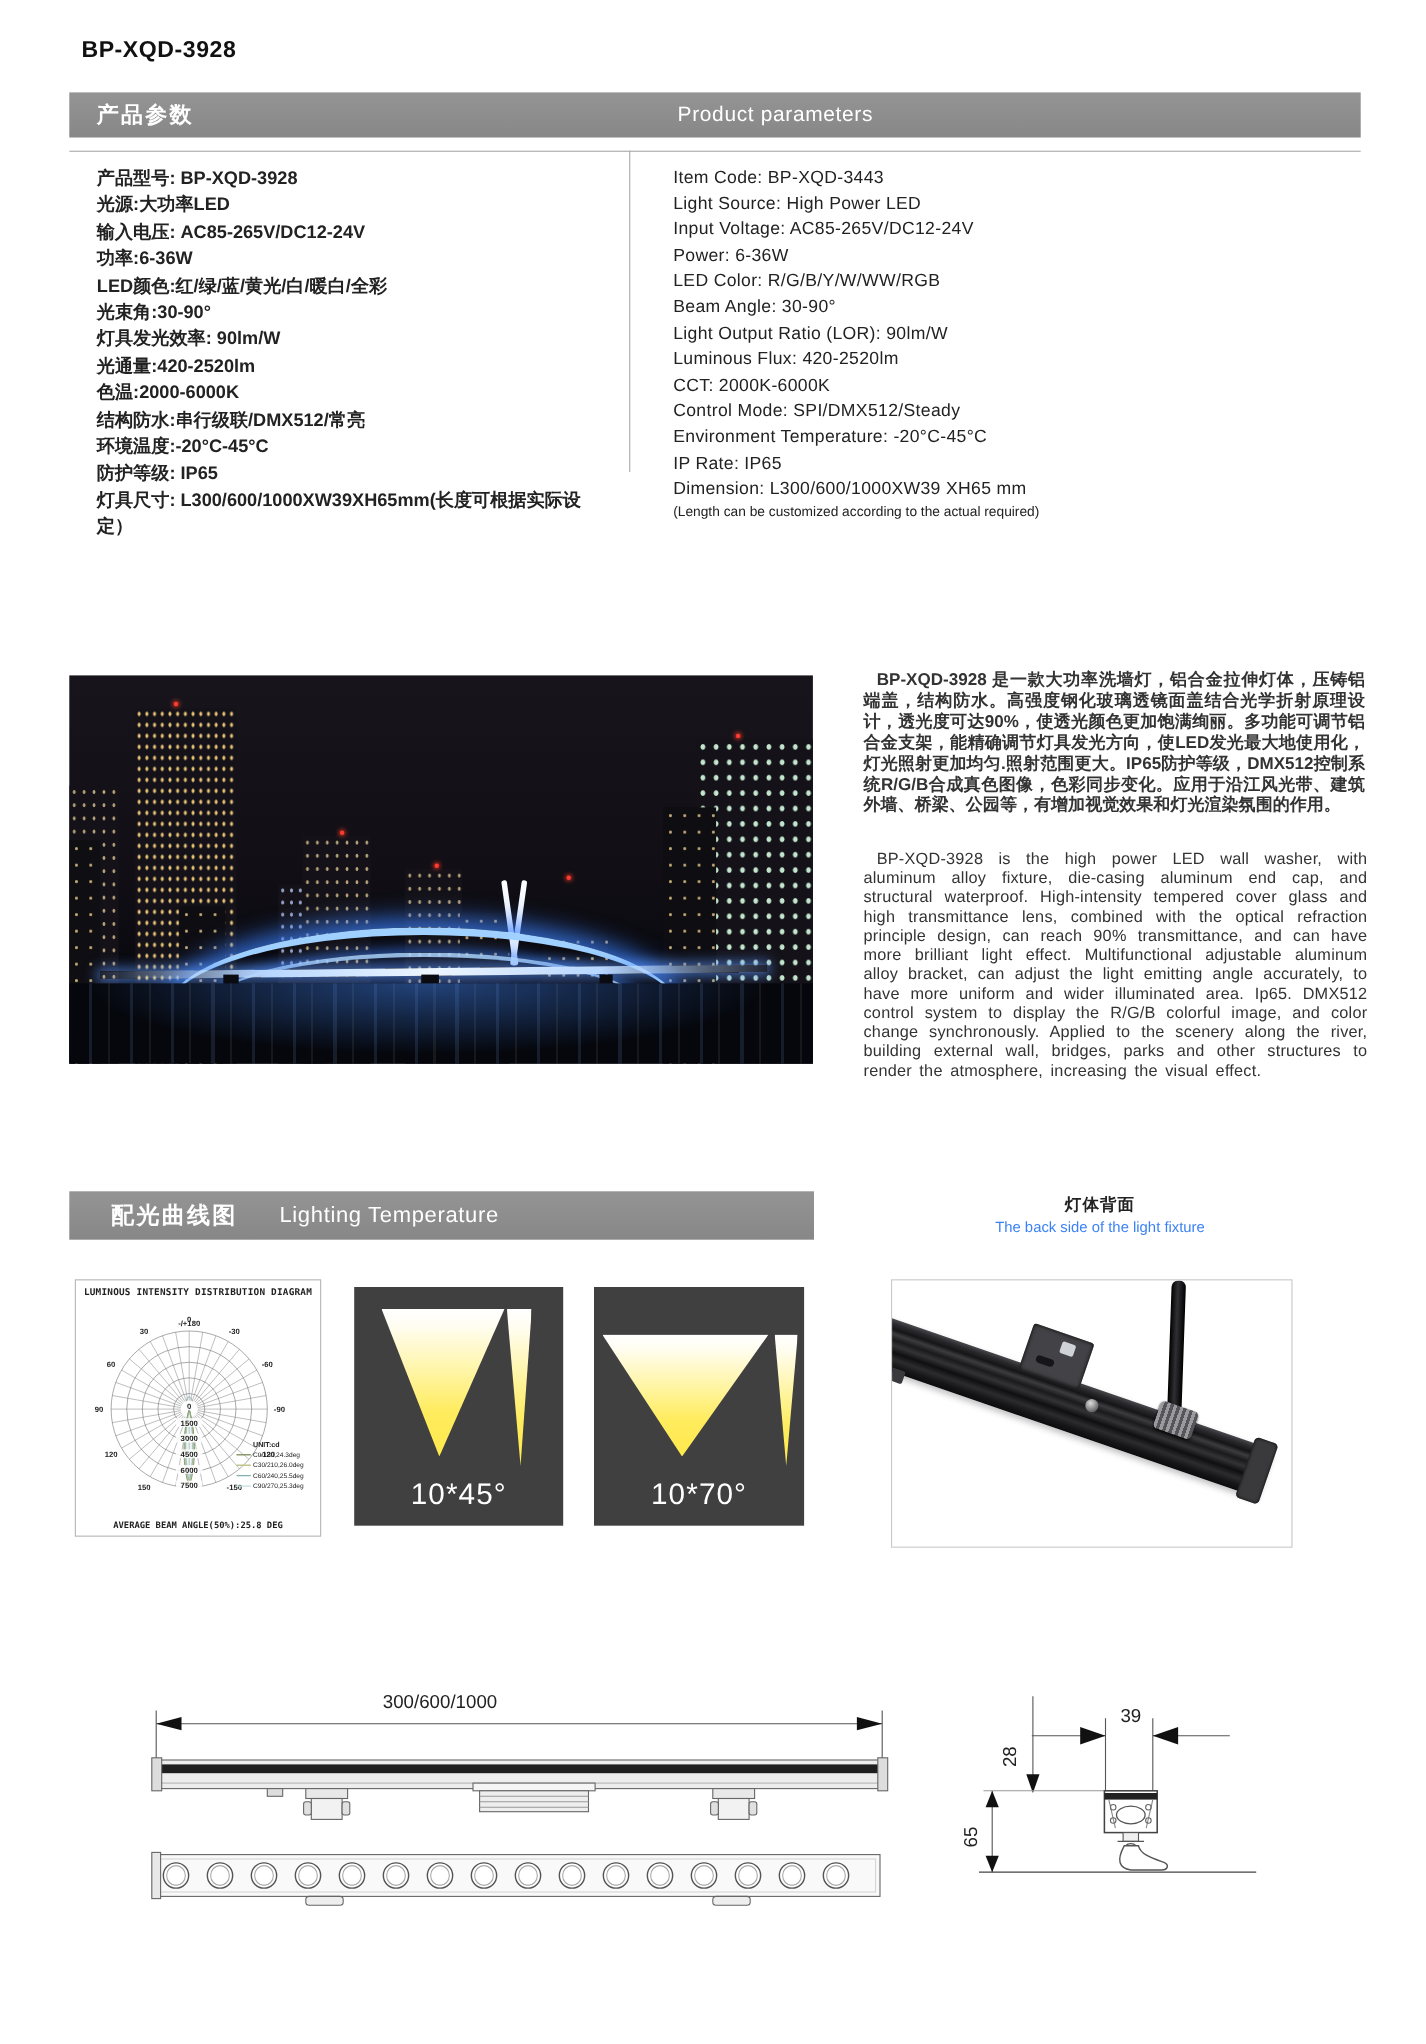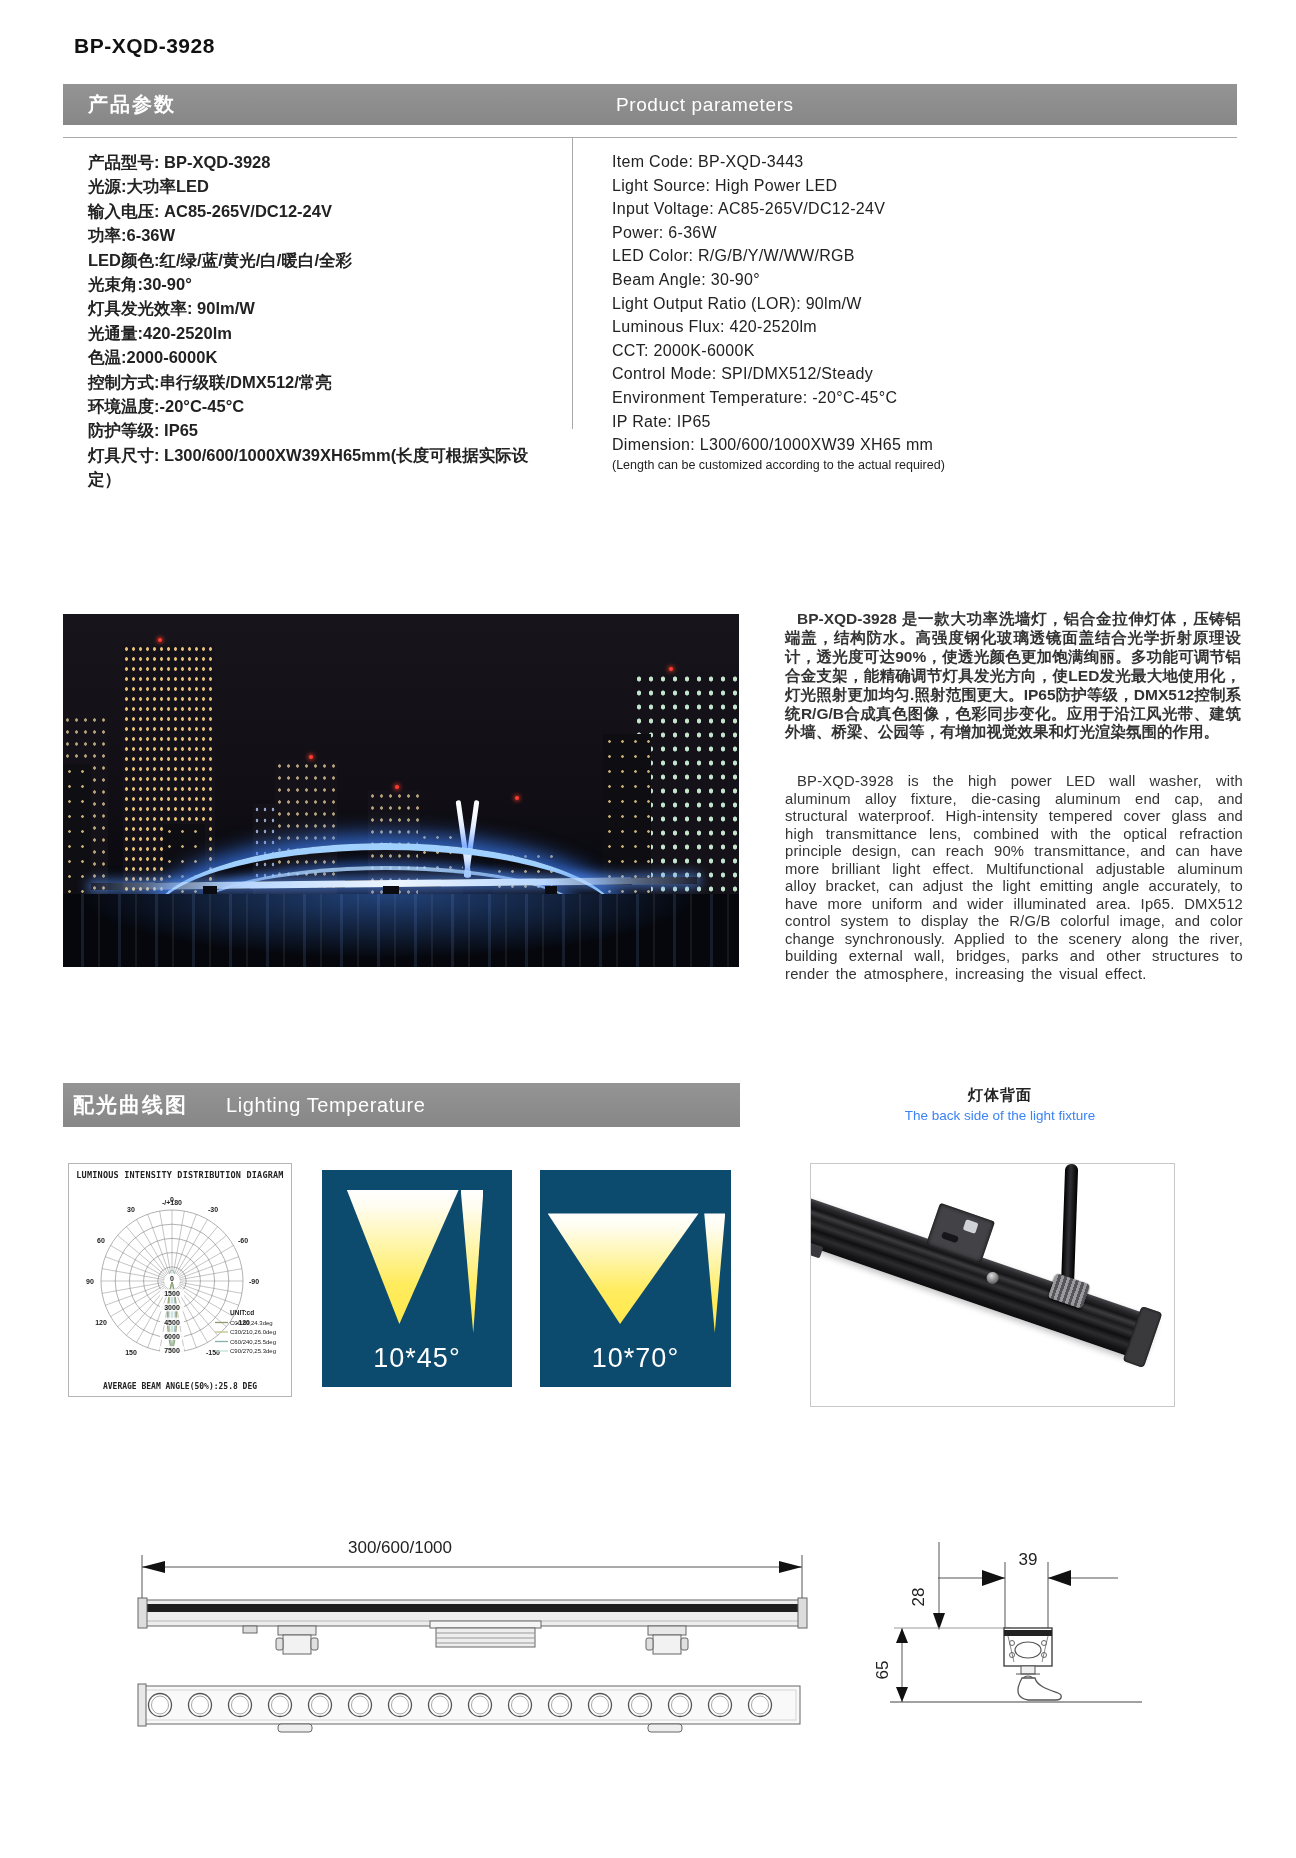--- a/index.html
+++ b/index.html
@@ -9,21 +9,21 @@
 
   
   .model-title{left:74px;top:34px;font-size:21px;font-weight:bold;letter-spacing:.5px;color:#111;}
 
   
   .bar{background:linear-gradient(#949494,#878787);color:#fff;display:flex;align-items:center;}
   .bar-params{left:63px;top:84px;width:1174px;height:41px;}
   .bar-params .cn{margin-left:25px;font-size:20px;font-weight:600;letter-spacing:2px;}
   .bar-params .en{position:absolute;left:553px;font-size:19px;letter-spacing:.6px;}
   .bar-light{left:63px;top:1083px;width:677px;height:44px;}
-  .bar-light .cn{margin-left:10px;font-size:21px;font-weight:600;letter-spacing:2px;}
+  .bar-light .cn{margin-left:38px;font-size:21px;font-weight:600;letter-spacing:2px;}
   .bar-light .en{margin-left:38px;font-size:20px;letter-spacing:.6px;}
   .bar-dim{left:57px;top:1443px;width:1183px;height:50px;}
   .bar-dim .txt{margin-left:30px;font-size:21px;letter-spacing:.6px;}
   .bar-dim b{font-weight:bold;}
 
   .rule-h{left:63px;top:137px;width:1174px;height:1px;background:#a9a9a9;}
   .rule-v{left:572px;top:137px;width:1px;height:292px;background:#a9a9a9;}
 
   
   .specs-cn{left:88px;top:150px;width:470px;font-size:16.5px;line-height:24.4px;font-weight:600;color:#222;}
@@ -70,21 +70,21 @@
 
   
   .polar-panel{left:68px;top:1163px;width:222px;height:232px;border:1px solid #b5b5b5;background:#fff;}
   .polar-title{position:absolute;left:0;top:6px;width:100%;text-align:center;
      font-family:"DejaVu Sans Mono",monospace;font-size:8.5px;font-weight:bold;color:#222;letter-spacing:.2px;}
   .polar-footer{position:absolute;left:0;bottom:5px;width:100%;text-align:center;
      font-family:"DejaVu Sans Mono",monospace;font-size:8px;font-weight:bold;color:#222;}
   #polar-svg{position:absolute;left:0;top:18px;}
 
   
-  .beam-box{background:#0c4a6e;overflow:hidden;}
+  .beam-box{background:#404040;overflow:hidden;}
   .beam-1{left:322px;top:1170px;width:190px;height:217px;}
   .beam-2{left:540px;top:1170px;width:191px;height:217px;}
   .tri{position:absolute;background:linear-gradient(180deg,#ffffff 0%,#fffdf0 12%,#fff6b0 38%,#ffec5e 70%,#ffe94d 100%);}
   .beam-label{position:absolute;left:0;bottom:13px;width:100%;text-align:center;color:#fff;
       font-size:27px;letter-spacing:1px;}
 
   
   .fixture{left:810px;top:1163px;width:363px;height:242px;border:1px solid #c8c8c8;background:#fff;overflow:hidden;}
   .fx-bar{position:absolute;left:-42px;top:20px;width:410px;height:46px;transform:rotate(19deg);
       transform-origin:0 0;border-radius:3px;
@@ -126,21 +126,21 @@
   <div class="abs specs-cn">
     <div>产品型号: BP-XQD-3928</div>
     <div>光源:大功率LED</div>
     <div>输入电压: AC85-265V/DC12-24V</div>
     <div>功率:6-36W</div>
     <div>LED颜色:红/绿/蓝/黄光/白/暖白/全彩</div>
     <div>光束角:30-90°</div>
     <div>灯具发光效率: 90lm/W</div>
     <div>光通量:420-2520lm</div>
     <div>色温:2000-6000K</div>
-    <div>控制方式:串行级联/DMX512/常亮</div>
+    <div>结构防水:串行级联/DMX512/常亮</div>
     <div>环境温度:-20°C-45°C</div>
     <div>防护等级: IP65</div>
     <div>灯具尺寸: L300/600/1000XW39XH65mm(长度可根据实际设定）</div>
   </div>
 
   <div class="abs specs-en">
     <div>Item Code: BP-XQD-3443</div>
     <div>Light Source: High Power LED</div>
     <div>Input Voltage: AC85-265V/DC12-24V</div>
     <div>Power: 6-36W</div>

